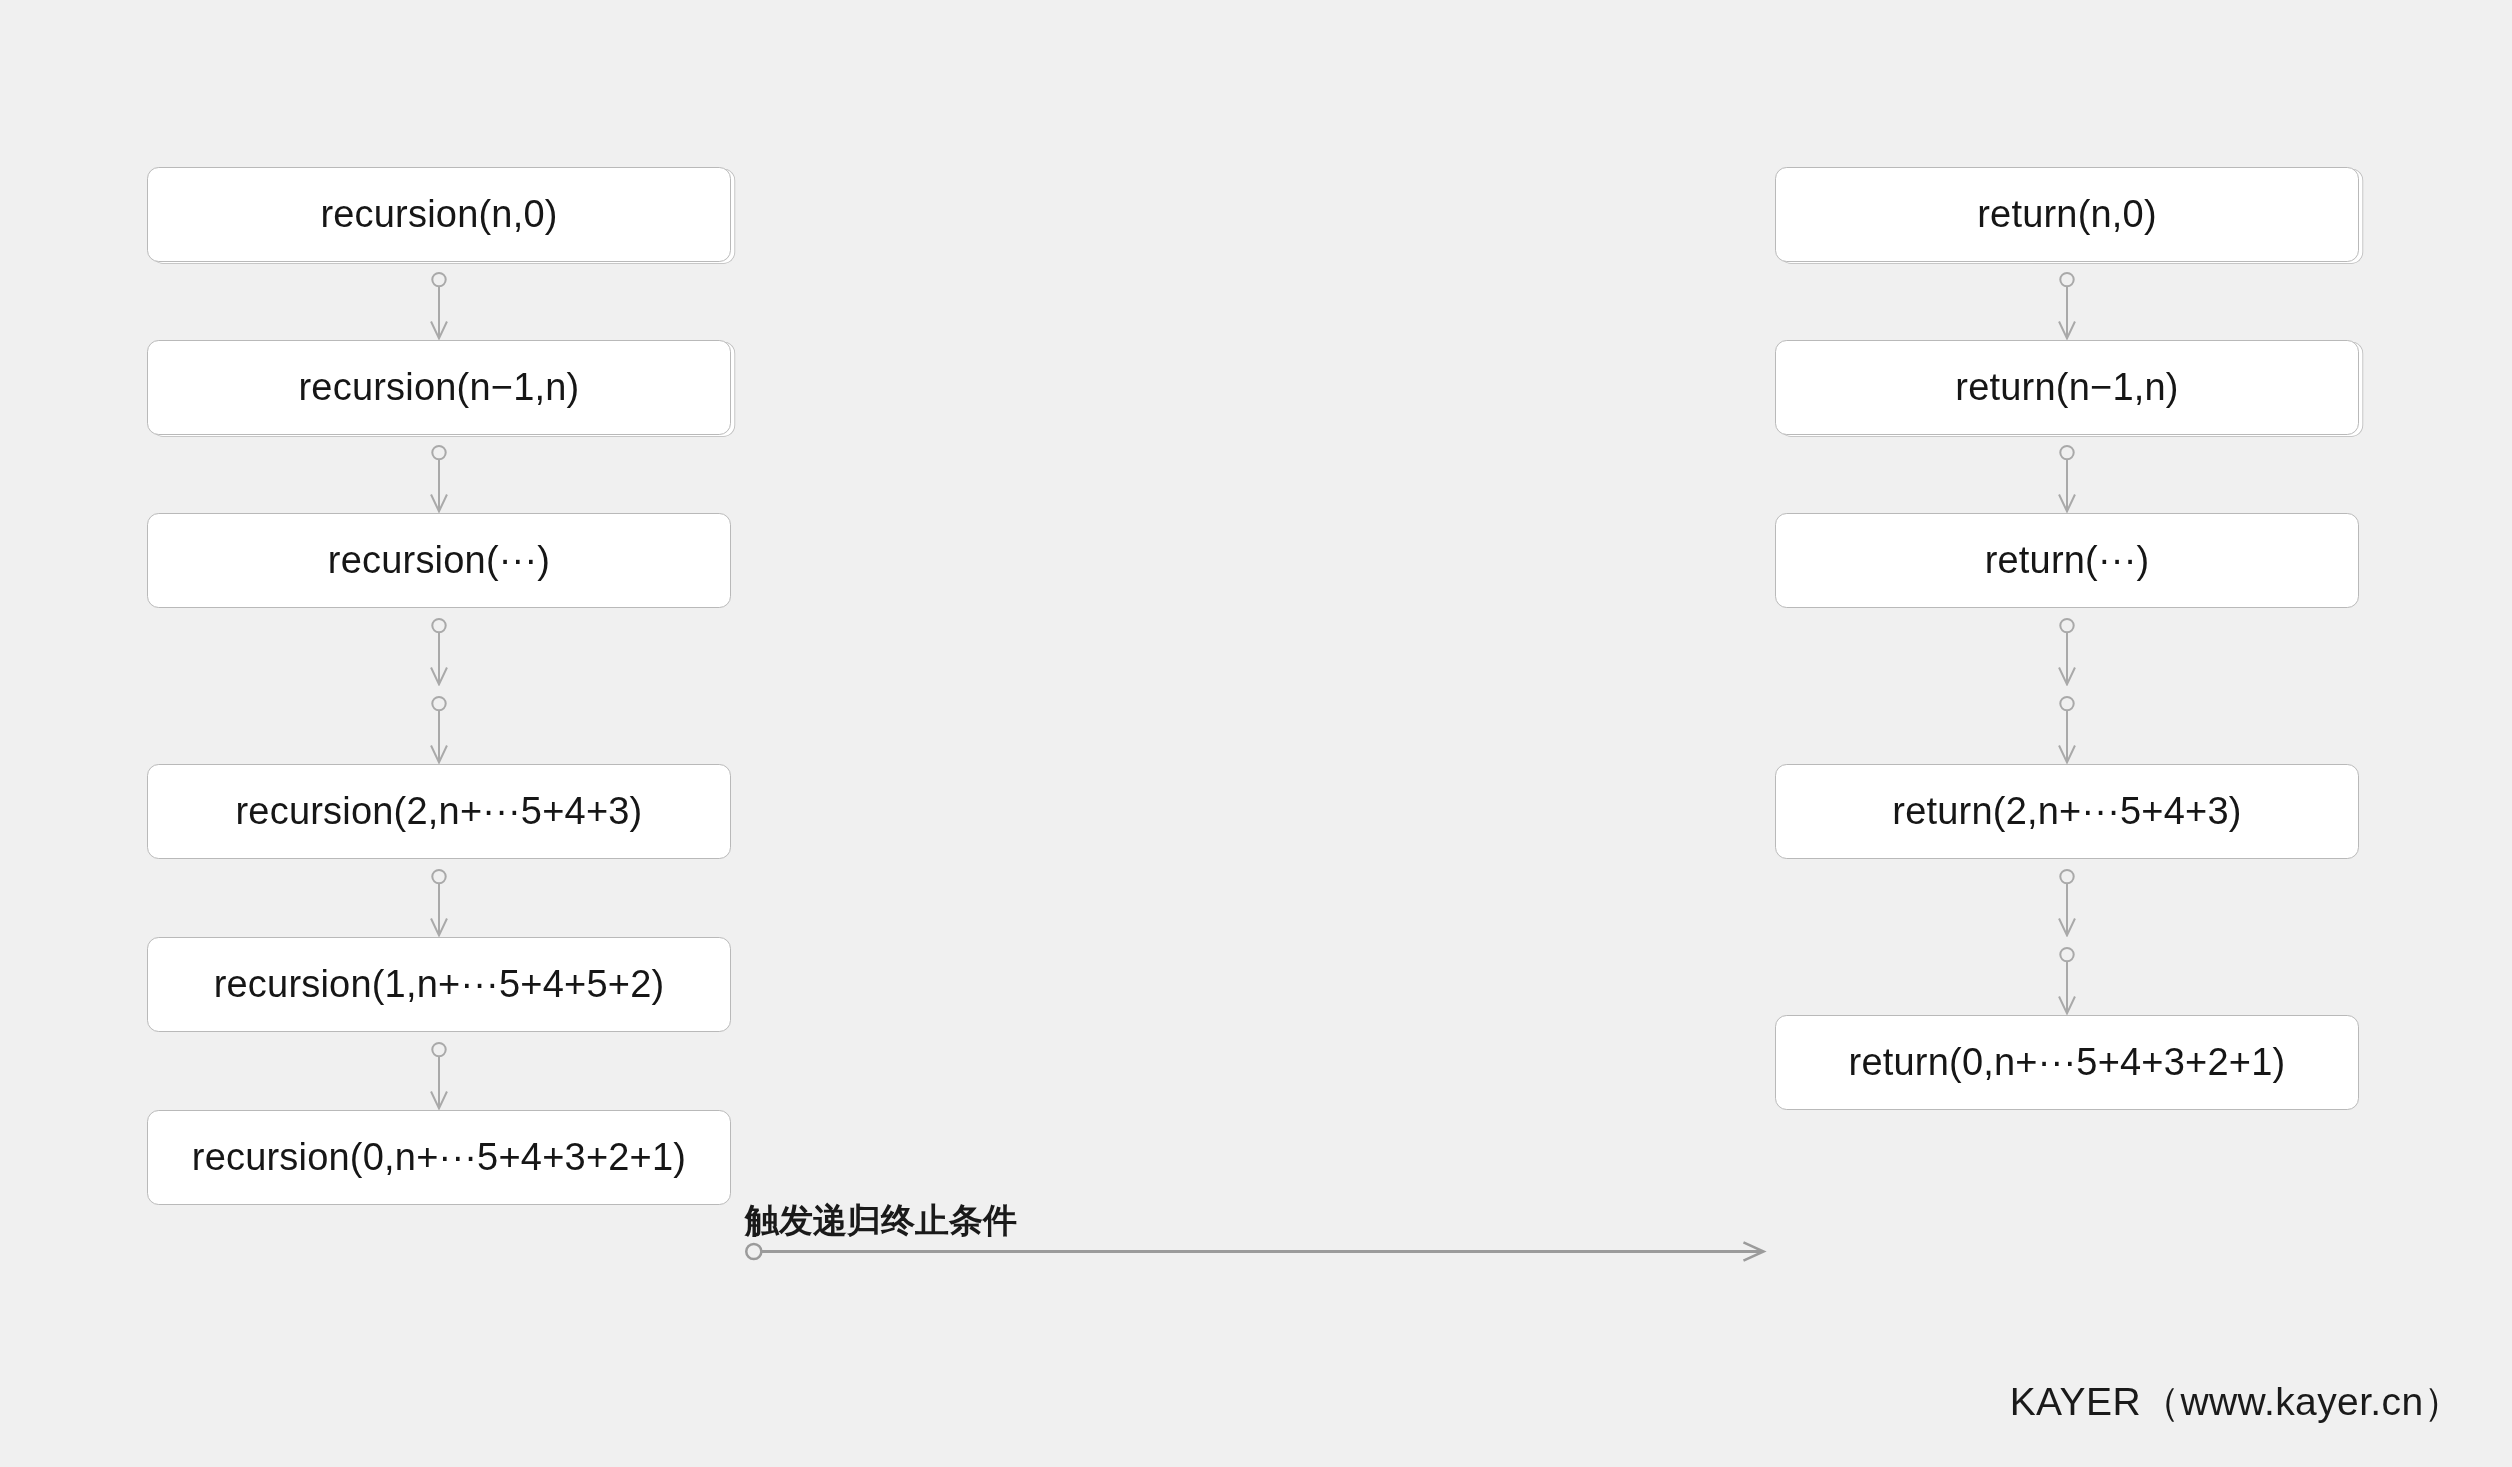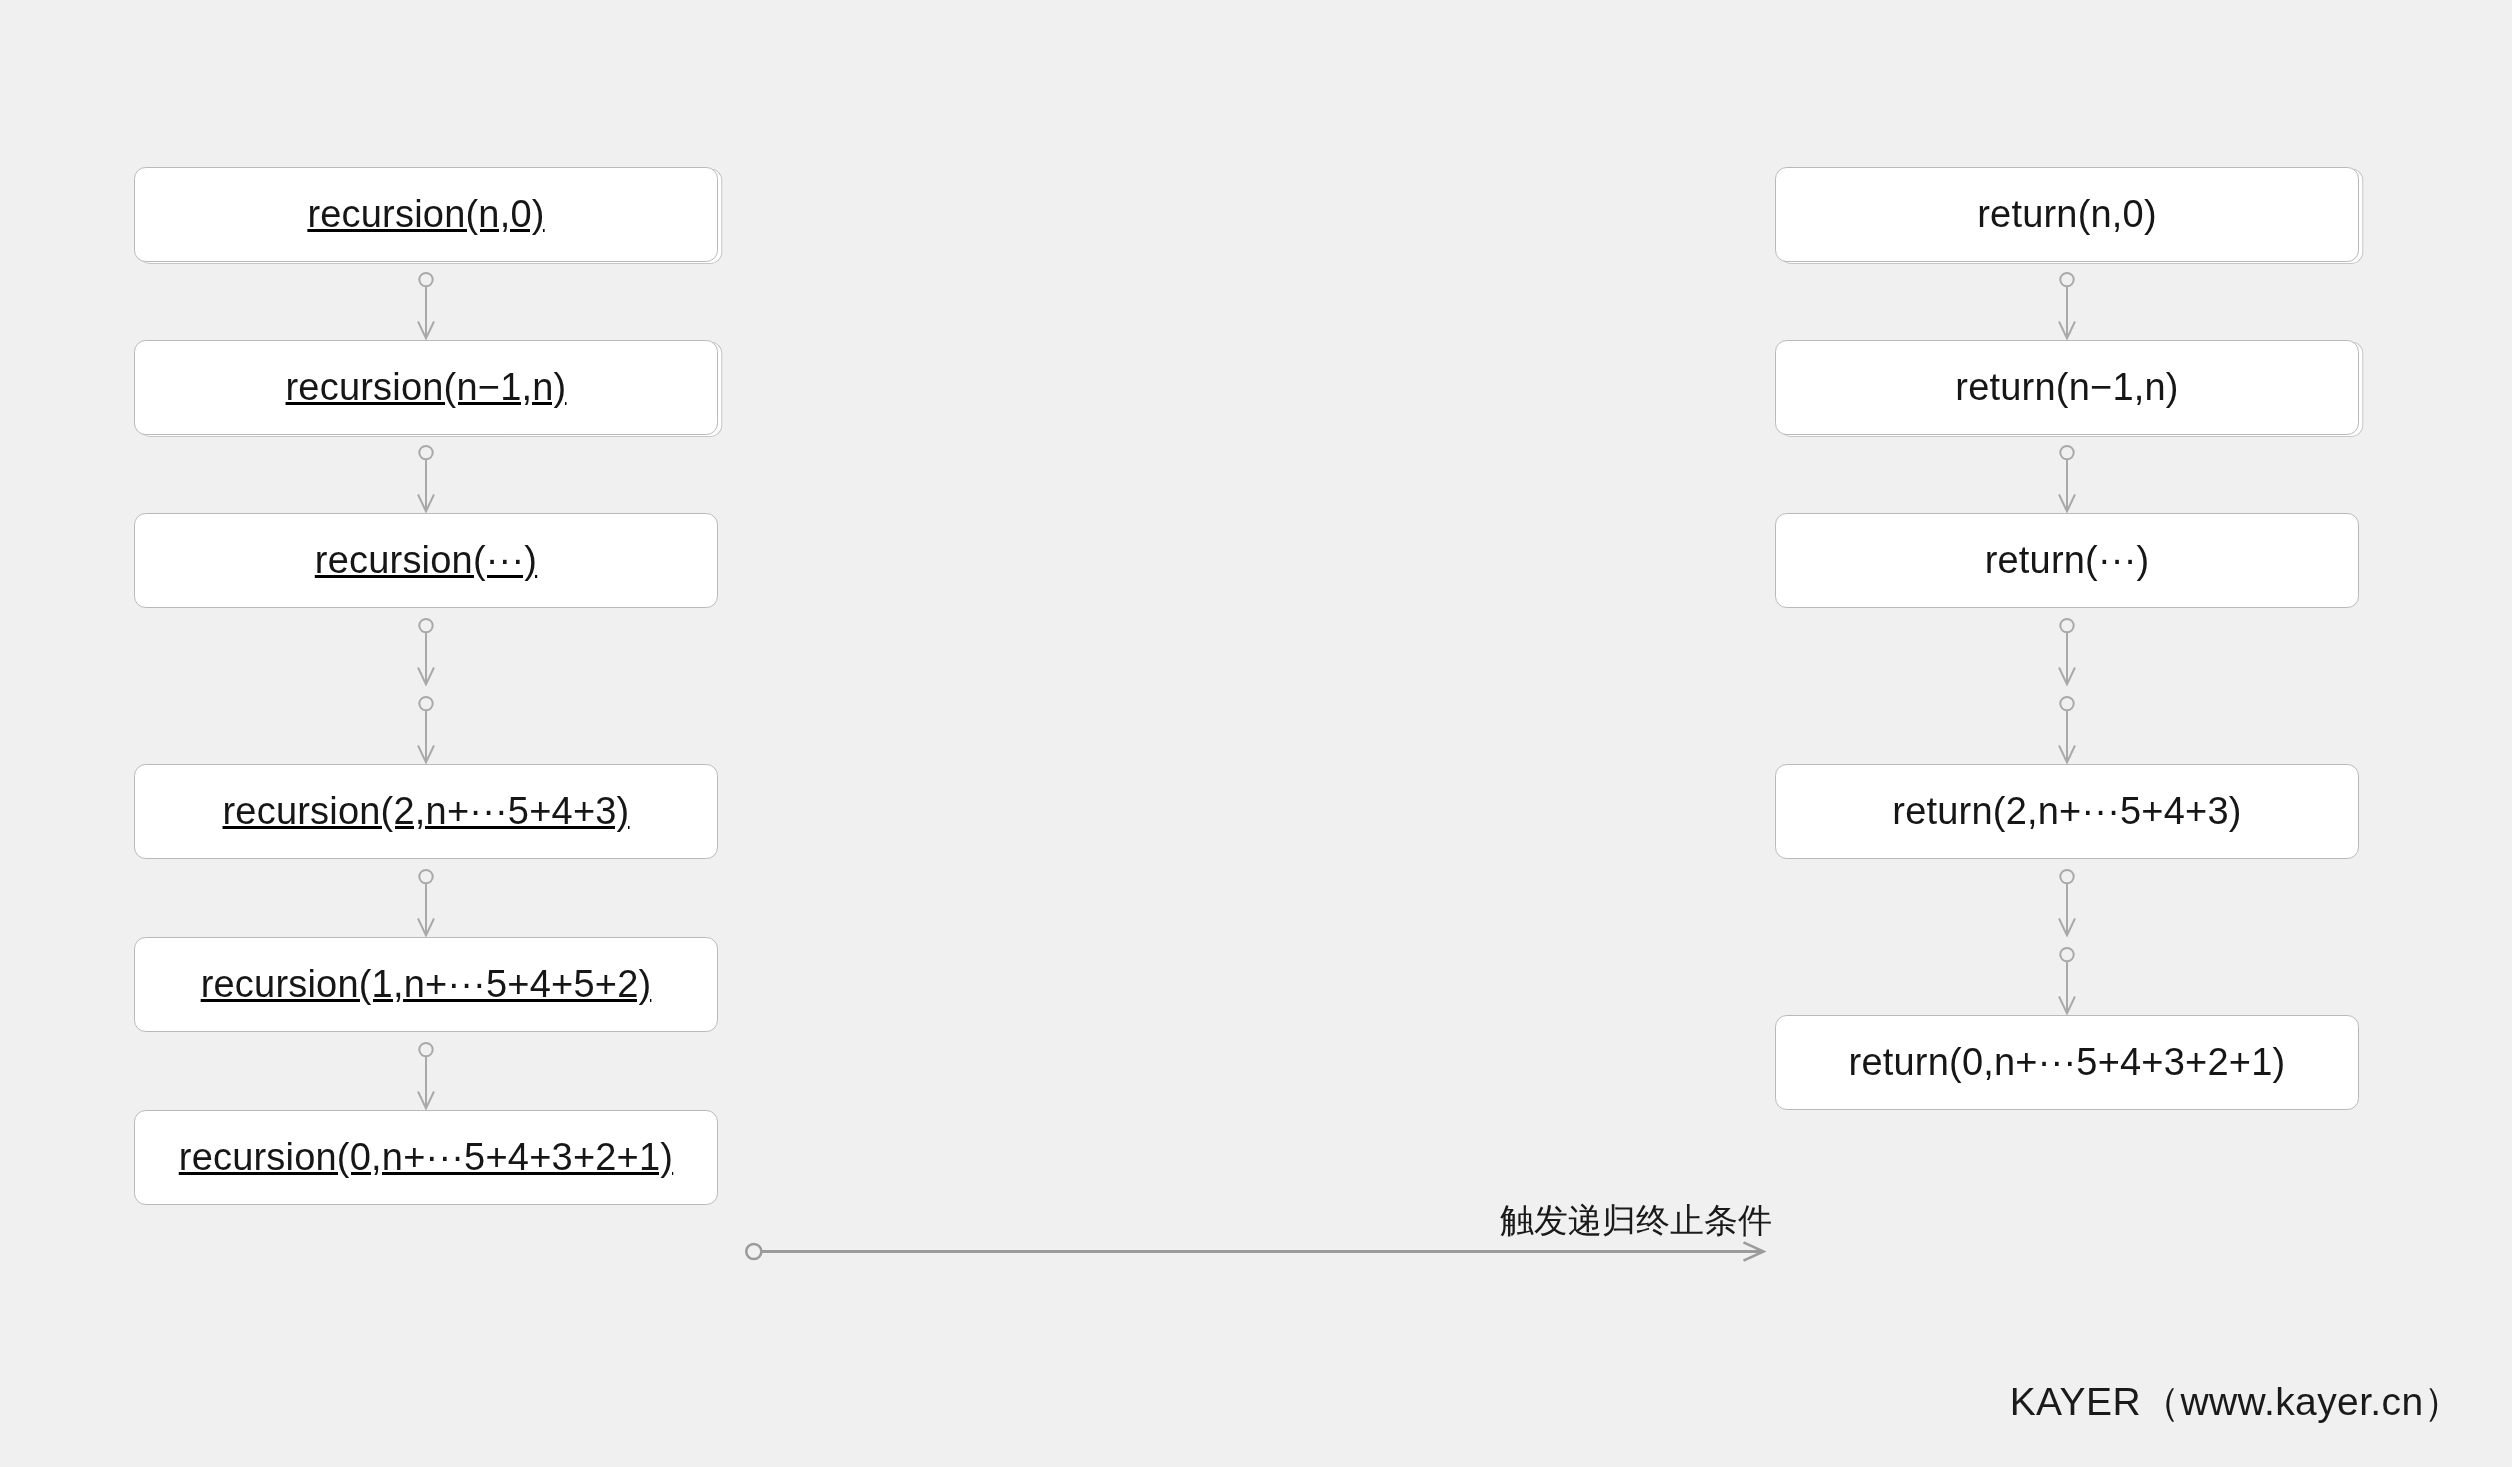--- a/index.html
+++ b/index.html
@@ -15,21 +15,21 @@
     font-family: "Liberation Sans", "DejaVu Sans", sans-serif;
   }
   .column {
     position: absolute;
     top: 167px;
     width: 584px;
     display: flex;
     flex-direction: column;
     align-items: center;
   }
-  .column.call-col   { left: 134px; text-decoration: underline; }
+  .column.call-col   { left: 147px; }
   .column.return-col { left: 1775px; }
 
   .node {
     box-sizing: border-box;
     width: 100%;
     height: 95px;
     flex: 0 0 95px;
     background: var(--box-bg, #ffffff);
     border: 1.3px solid var(--box-border, #b9b9b9);
     border-radius: 11.7px;
@@ -73,23 +73,23 @@
   .h-arrow circle { stroke-width: 3; }
   .h-arrow line   { stroke-width: 3.5; }
   .h-arrow path   { stroke-width: 3; }
   .h-label {
     position: absolute;
     left: 745px;
     top: 1198px;
     width: 1027px;
     height: 44px;
     line-height: 44px;
-    text-align: right;
+    text-align: left;
     font-size: 34px;
-    font-weight: 400;
+    font-weight: 700;
     color: var(--label-text, #1a1a1a);
   }
   .footer {
     position: absolute;
     right: 49px;
     top: 1375px;
     font-size: 39px;
     color: var(--label-text, #1a1a1a);
     letter-spacing: 0.4px;
     white-space: nowrap;

